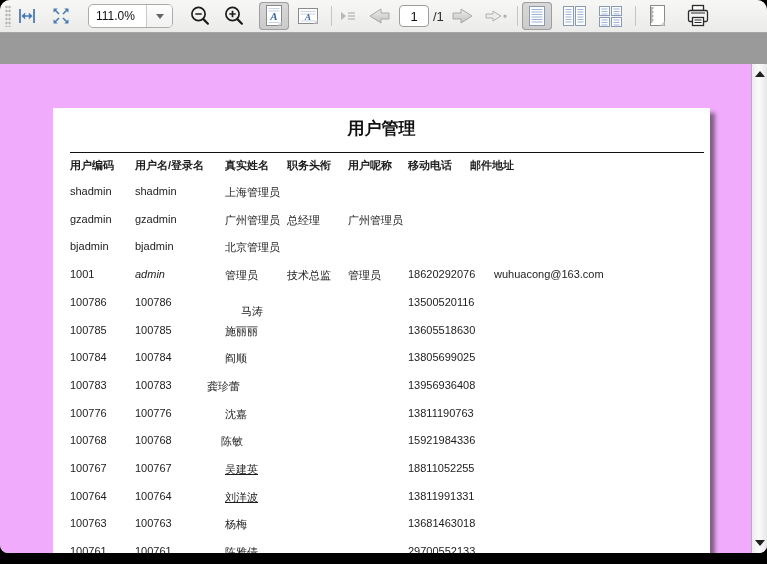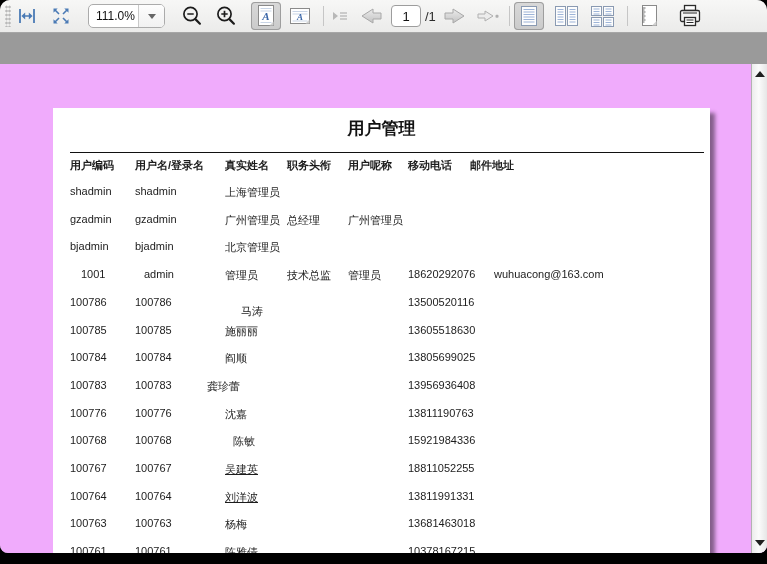--- a/index.html
+++ b/index.html
@@ -23,21 +23,21 @@
   .toolbar { position:relative; height:33px; background:linear-gradient(#f7f7f6,#ebebea);
              border-bottom:1px solid #a6a6a6; display:flex; align-items:center; }
   .tb-btn { display:flex; align-items:center; justify-content:center; border-radius:4px;
             height:28px; flex:0 0 auto; }
   .tb-btn.selected { background:linear-gradient(#d9d9d9,#cbcbcb); box-shadow: inset 0 0 0 1px #9e9e9e; }
   .drag-handle { width:6px; height:22px; margin-left:5px;
       background-image: radial-gradient(#b9b9b9 1px, transparent 1.2px);
       background-size: 3px 4px; }
   .tb-sep { width:1px; height:20px; background:#c6c6c6; flex:0 0 auto; }
 
-  .zoom-combo { margin-left:14px; width:77px; height:24px; background:#fff; border:1px solid #ababab;
+  .zoom-combo { margin-left:14px; width:85px; height:24px; background:#fff; border:1px solid #ababab;
                 border-radius:5px; display:flex; overflow:hidden; }
   .zoom-combo input { flex:1; border:none; outline:none; font-size:12px; padding-left:7px; color:#111;
                       font-family:"Liberation Sans",sans-serif; min-width:0; background:transparent; }
   .combo-drop { width:26px; border-left:1px solid #c9c9c9; background:linear-gradient(#fdfdfd,#f1f1f1);
                 display:flex; align-items:center; justify-content:center; }
   .combo-drop .tri { width:0; height:0; border-left:4px solid transparent; border-right:4px solid transparent;
                      border-top:5px solid #666; }
 
   .page-field { margin-left:6px; width:30px; height:22px; border:1px solid #9d9d9d; border-radius:4px;
                 background:#fff; text-align:center; font-size:13px; color:#111; outline:none;
@@ -276,22 +276,22 @@
             <span class="tcell" style="left: 172px;">广州管理员</span>
             <span class="tcell" style="left: 234px;">总经理</span>
             <span class="tcell" style="left: 295px;">广州管理员</span>
           </div>
           <div class="trow" style="top: 132.4px;">
             <span class="tcell" style="left: 17px;">bjadmin</span>
             <span class="tcell" style="left: 82px;">bjadmin</span>
             <span class="tcell" style="left: 172px;">北京管理员</span>
           </div>
           <div class="trow" style="top: 160.1px;">
-            <span class="tcell" style="left: 28px; text-align: center;">1001</span>
-            <span class="tcell" style="left: 91px;">admin</span>
+            <span class="tcell" style="left: 17px; text-align: center;">1001</span>
+            <span class="tcell" style="left: 82px; font-style: italic;">admin</span>
             <span class="tcell" style="left: 172px;">管理员</span>
             <span class="tcell" style="left: 234px;">技术总监</span>
             <span class="tcell" style="left: 295px;">管理员</span>
             <span class="tcell" style="left: 355px;">18620292076</span>
             <span class="tcell" style="left: 441px;">wuhuacong@163.com</span>
           </div>
           <div class="trow" style="top: 187.8px;">
             <span class="tcell" style="left: 17px;">100786</span>
             <span class="tcell" style="left: 82px;">100786</span>
             <span class="tcell" style="left: 188px; margin-top: 8px;">马涛</span>
@@ -317,21 +317,21 @@
           </div>
           <div class="trow" style="top: 298.6px;">
             <span class="tcell" style="left: 17px;">100776</span>
             <span class="tcell" style="left: 82px;">100776</span>
             <span class="tcell" style="left: 172px;">沈嘉</span>
             <span class="tcell" style="left: 355px;">13811190763</span>
           </div>
           <div class="trow" style="top: 326.3px;">
             <span class="tcell" style="left: 17px;">100768</span>
             <span class="tcell" style="left: 82px;">100768</span>
-            <span class="tcell" style="left: 180px;">陈敏</span>
+            <span class="tcell" style="left: 168px;">陈敏</span>
             <span class="tcell" style="left: 355px;">15921984336</span>
           </div>
           <div class="trow" style="top: 354px;">
             <span class="tcell" style="left: 17px;">100767</span>
             <span class="tcell" style="left: 82px;">100767</span>
             <span class="tcell" style="left: 172px; text-decoration: underline;">吴建英</span>
             <span class="tcell" style="left: 355px;">18811052255</span>
           </div>
           <div class="trow" style="top: 381.7px;">
             <span class="tcell" style="left: 17px;">100764</span>
@@ -342,21 +342,21 @@
           <div class="trow" style="top: 409.4px;">
             <span class="tcell" style="left: 17px;">100763</span>
             <span class="tcell" style="left: 82px;">100763</span>
             <span class="tcell" style="left: 172px;">杨梅</span>
             <span class="tcell" style="left: 355px;">13681463018</span>
           </div>
           <div class="trow" style="top: 437.1px;">
             <span class="tcell" style="left: 17px;">100761</span>
             <span class="tcell" style="left: 82px;">100761</span>
             <span class="tcell" style="left: 172px;">陈雅倩</span>
-            <span class="tcell" style="left: 355px;">10378167215</span>
+            <span class="tcell" style="left: 355px;">29700552133</span>
           </div>
         </div>
     </div>
 
     <div class="scrollbar">
       <div class="sb-arrow sb-up">
         <span class="tri-up"></span>
       </div>
       <div class="sb-arrow sb-down">
         <span class="tri-down"></span>

